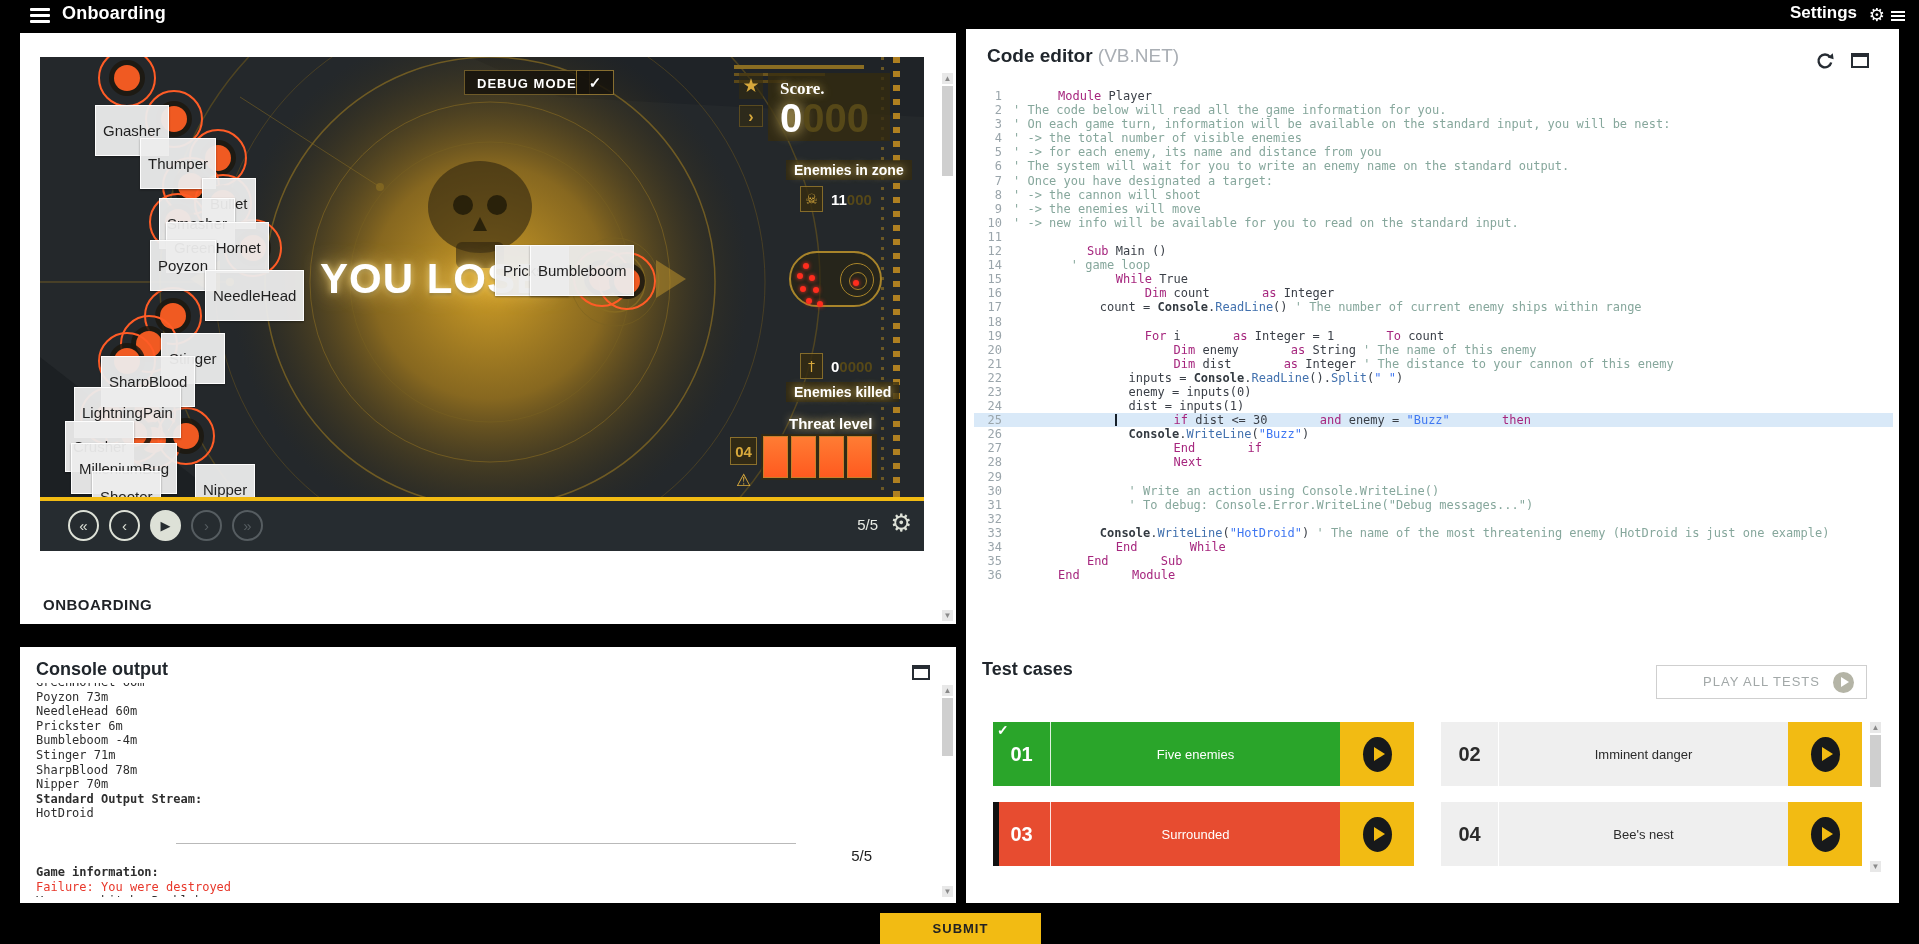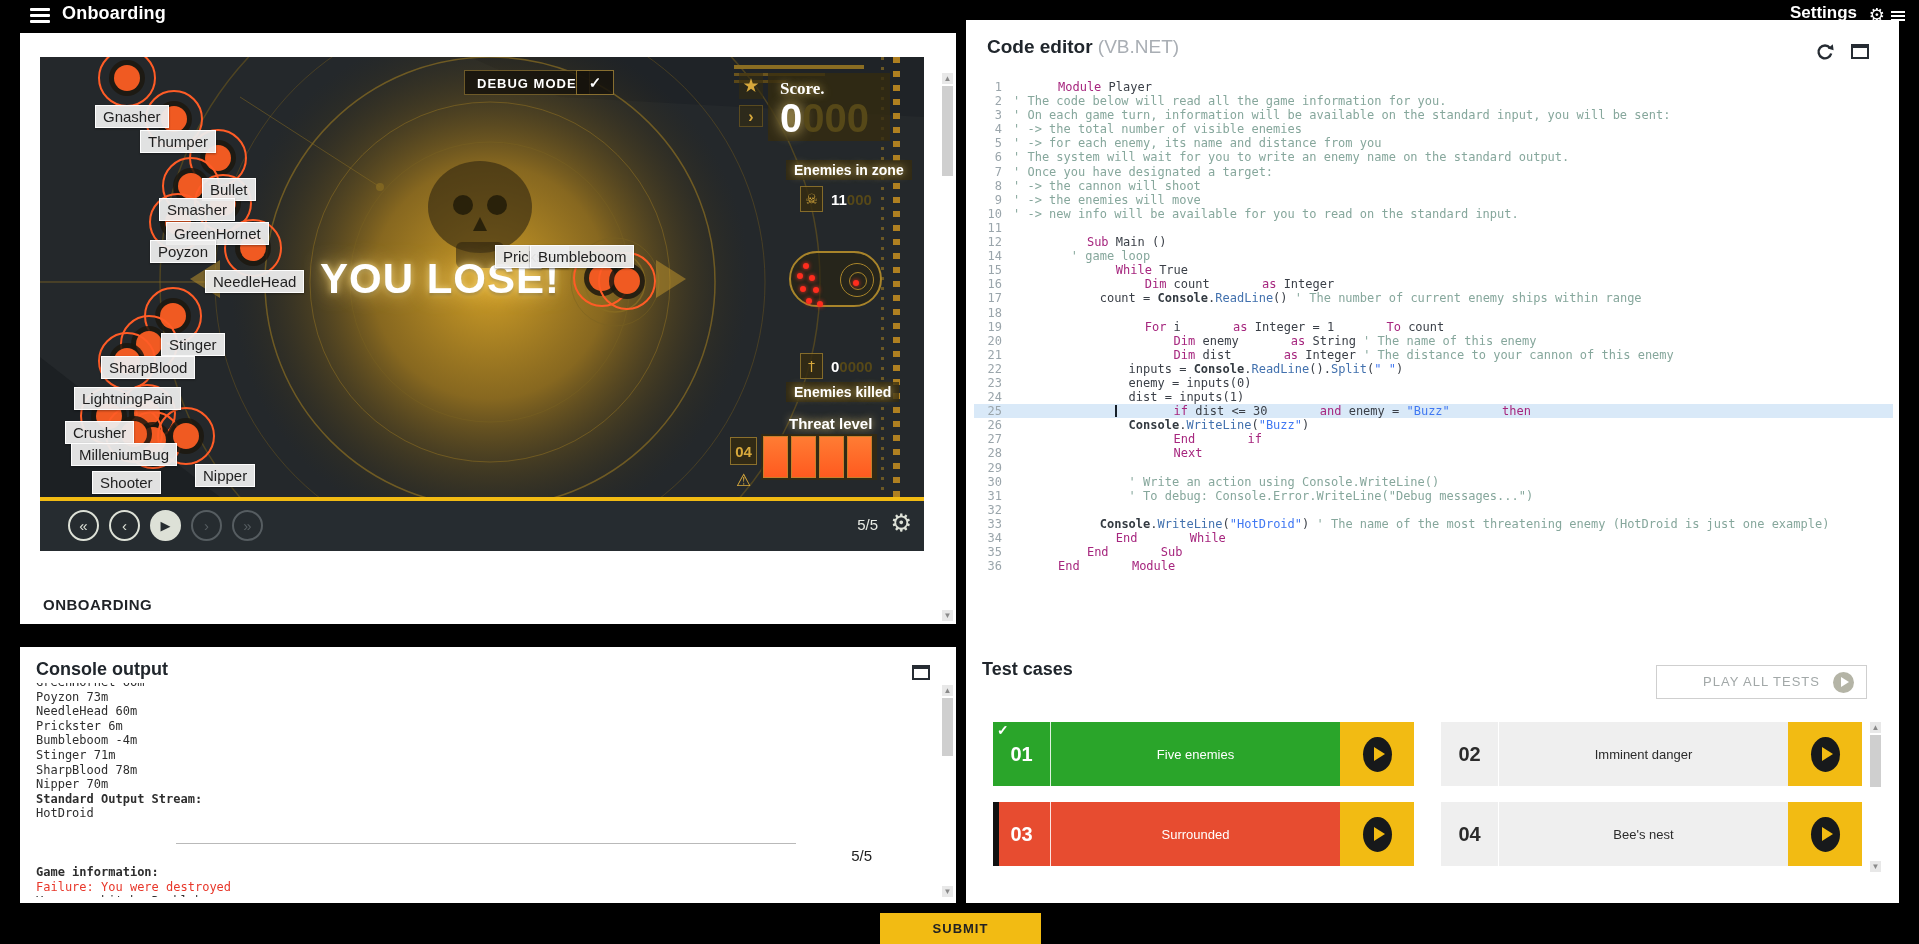--- a/index.html
+++ b/index.html
@@ -10,21 +10,21 @@
   .burger { position:absolute; left:30px; top:8px; width:20px; height:15px; cursor:pointer; }
   .burger i { display:block; height:3px; background:#fff; margin-bottom:3px; border-radius:1px; }
   .topbar .title { position:absolute; left:62px; top:3px; font-size:18px; font-weight:bold; letter-spacing:.2px; }
   .settings { position:absolute; right:62px; top:3px; font-size:17px; font-weight:bold; cursor:pointer; }
   .gear-top { position:absolute; right:34px; top:4px; font-size:18px; cursor:pointer; font-family:"DejaVu Sans",sans-serif; }
   .list-ic { position:absolute; right:14px; top:11px; width:14px; height:10px; cursor:pointer; }
   .list-ic i { display:block; height:2px; background:#fff; margin-bottom:2px; }
 
   .panel { position:absolute; background:#fff; }
   .panel-tl { left:20px; top:33px; width:936px; height:591px; }
-  .panel-tr { left:966px; top:20px; width:933px; height:648px; }
+  .panel-tr { left:966px; top:29px; width:933px; height:648px; }
   .panel-bl { left:20px; top:647px; width:936px; height:256px; }
   .panel-br { left:966px; top:647px; width:933px; height:256px; }
 
   
   .game { position:absolute; left:20px; top:24px; width:884px; height:440px; background:#24282b; overflow:hidden; }
   .game svg.arena { position:absolute; left:0; top:0; }
   .goldstrip { position:absolute; top:0; right:24px; width:7px; height:440px; background:repeating-linear-gradient(#c78f1f 0 6px, transparent 6px 14px); opacity:.85; }
   .goldstrip2 { position:absolute; top:0; right:40px; width:3px; height:440px; background:repeating-linear-gradient(#8a6d22 0 3px, transparent 3px 10px); opacity:.7; }
   .toplines { position:absolute; right:60px; top:8px; width:130px; }
   .toplines i { display:block; height:4px; background:#8a6d22; margin-bottom:4px; }
@@ -58,21 +58,21 @@
 
   .killed-label { left:746px; top:325px; padding:2px 8px; font-size:14px; font-weight:bold; text-shadow:0 0 8px rgba(255,220,120,.9); }
   .threat-label { left:741px; top:356px; padding:2px 8px; font-size:15px; font-weight:bold; text-shadow:0 0 8px rgba(255,220,120,.9); background:transparent; }
   .tl-num { position:absolute; left:690px; top:380px; width:27px; height:28px; border:1px solid rgba(200,160,60,.6); background:rgba(52,43,16,.8); color:#d8a93c; font-size:15px; font-weight:800; text-align:center; line-height:27px; }
   .tl-warn { position:absolute; left:690px; top:411px; width:27px; height:24px; color:#d8a93c; font-size:17px; text-align:center; line-height:24px; font-family:"DejaVu Sans",sans-serif; }
   .bars { position:absolute; left:721px; top:377px; width:116px; height:46px; background:rgba(52,43,16,.8); padding:2px; display:flex; gap:3px; }
   .bar { width:25px; height:42px; background:linear-gradient(#ff7c33,#ff5a1f); border:1px solid #c97f2a; }
 
   .dot { position:absolute; width:26px; height:26px; border-radius:50%; background:#f05a22; box-shadow:0 0 0 5px rgba(28,23,15,.85); }
   .ring { position:absolute; width:58px; height:58px; border:2px solid #ff5c26; border-radius:50%; }
-  .elabel { position:absolute; background:rgba(236,236,236,.95); border:1px solid #fdfdfd; color:#1f1f1f; font-size:15px; padding:0 7px; line-height:21px; white-space:nowrap; box-shadow:0 1px 2px rgba(0,0,0,.35); }
+  .elabel { position:absolute; background:rgba(236,236,236,.95); border:1px solid #fdfdfd; color:#1f1f1f; font-size:15px; padding:14px 7px; line-height:21px; white-space:nowrap; box-shadow:0 1px 2px rgba(0,0,0,.35); }
 
   .progressline { position:absolute; left:20px; top:464px; width:884px; height:4px; background:#f2bb13; }
   .controls { position:absolute; left:20px; top:468px; width:884px; height:50px; background:#262c30; }
   .cbtn { position:absolute; top:9px; width:31px; height:31px; border-radius:50%; border:2px solid #dde1d7; color:#dde1d7; text-align:center; line-height:27px; font-size:15px; cursor:pointer; background:transparent; }
   .cbtn.play { background:#dde1d7; color:#262c30; font-size:13px; }
   .cbtn.dim { border-color:#565d61; color:#565d61; }
   .cprog { position:absolute; right:46px; top:15px; color:#e8ebe4; font-size:15px; }
   .cgear { position:absolute; right:12px; top:8px; color:#dde1d7; font-size:24px; cursor:pointer; font-family:"DejaVu Sans",sans-serif; }
 
   .section-label { position:absolute; left:23px; top:563px; font-size:15px; font-weight:800; color:#1f2226; letter-spacing:.5px; }
@@ -258,21 +258,21 @@
         <div class="dot" style="left: 100px; top: 370px;"></div>
         <div class="ring" style="left: 65px; top: 348px;"></div>
         <div class="dot" style="left: 81px; top: 364px;"></div>
         <div class="ring" style="left: 117px; top: 350px;"></div>
         <div class="dot" style="left: 133px; top: 366px;"></div>
         <div class="ring" style="left: 533px; top: 192px;"></div>
         <div class="dot" style="left: 549px; top: 208px;"></div>
         <div class="ring" style="left: 558px; top: 195px;"></div>
         <div class="dot" style="left: 574px; top: 211px;"></div>
         <div class="elabel" style="left: 55px; top: 48px;">Gnasher</div>
-        <div class="elabel" style="left: 100px; top: 73px;">Thumper</div>
+        <div class="elabel" style="left: 100px; top: 81px;">Thumper</div>
         <div class="elabel" style="left: 162px; top: 121px;">Bullet</div>
         <div class="elabel" style="left: 119px; top: 141px;">Smasher</div>
         <div class="elabel" style="left: 126px; top: 165px;">GreenHornet</div>
         <div class="elabel" style="left: 110px; top: 183px;">Poyzon</div>
         <div class="elabel" style="left: 165px; top: 213px;">NeedleHead</div>
         <div class="elabel" style="left: 121px; top: 276px;">Stinger</div>
         <div class="elabel" style="left: 61px; top: 299px;">SharpBlood</div>
         <div class="elabel" style="left: 34px; top: 330px;">LightningPain</div>
         <div class="elabel" style="left: 25px; top: 364px;">Crusher</div>
         <div class="elabel" style="left: 31px; top: 386px;">MilleniumBug</div>
@@ -307,21 +307,21 @@
   <div class="icon-refresh">
     <svg width="20" height="20" viewBox="0 0 20 20">
         <path d="M16.2 11.5a6.4 6.4 0 1 1-1.2-5.6" fill="none" stroke="#262c33" stroke-width="2.4"></path>
         <polygon points="17.8,2.2 18.6,8.2 12.8,6.4" fill="#262c33"></polygon>
       </svg>
   </div>
   <div class="icon-max"></div>
   <div class="code" id="code-area">
       <div class="crow"><span class="ln">1</span><span class="kw">Module</span> Player</div>
       <div class="crow"><span class="ln">2</span><span class="cmt">' The code below will read all the game information for you.</span></div>
-      <div class="crow"><span class="ln">3</span><span class="cmt">' On each game turn, information will be available on the standard input, you will be sent:</span></div>
+      <div class="crow"><span class="ln">3</span><span class="cmt">' On each game turn, information will be available on the standard input, you will be nest:</span></div>
       <div class="crow"><span class="ln">4</span><span class="cmt">' -&gt; the total number of visible enemies</span></div>
       <div class="crow"><span class="ln">5</span><span class="cmt">' -&gt; for each enemy, its name and distance from you</span></div>
       <div class="crow"><span class="ln">6</span><span class="cmt">' The system will wait for you to write an enemy name on the standard output.</span></div>
       <div class="crow"><span class="ln">7</span><span class="cmt">' Once you have designated a target:</span></div>
       <div class="crow"><span class="ln">8</span><span class="cmt">' -&gt; the cannon will shoot</span></div>
       <div class="crow"><span class="ln">9</span><span class="cmt">' -&gt; the enemies will move</span></div>
       <div class="crow"><span class="ln">10</span><span class="cmt">' -&gt; new info will be available for you to read on the standard input.</span></div>
       <div class="crow"><span class="ln">11</span> </div>
       <div class="crow"><span class="ln">12</span>    <span class="kw">Sub</span> Main ()</div>
       <div class="crow"><span class="ln">14</span>        <span class="cmt">' game loop</span></div>

